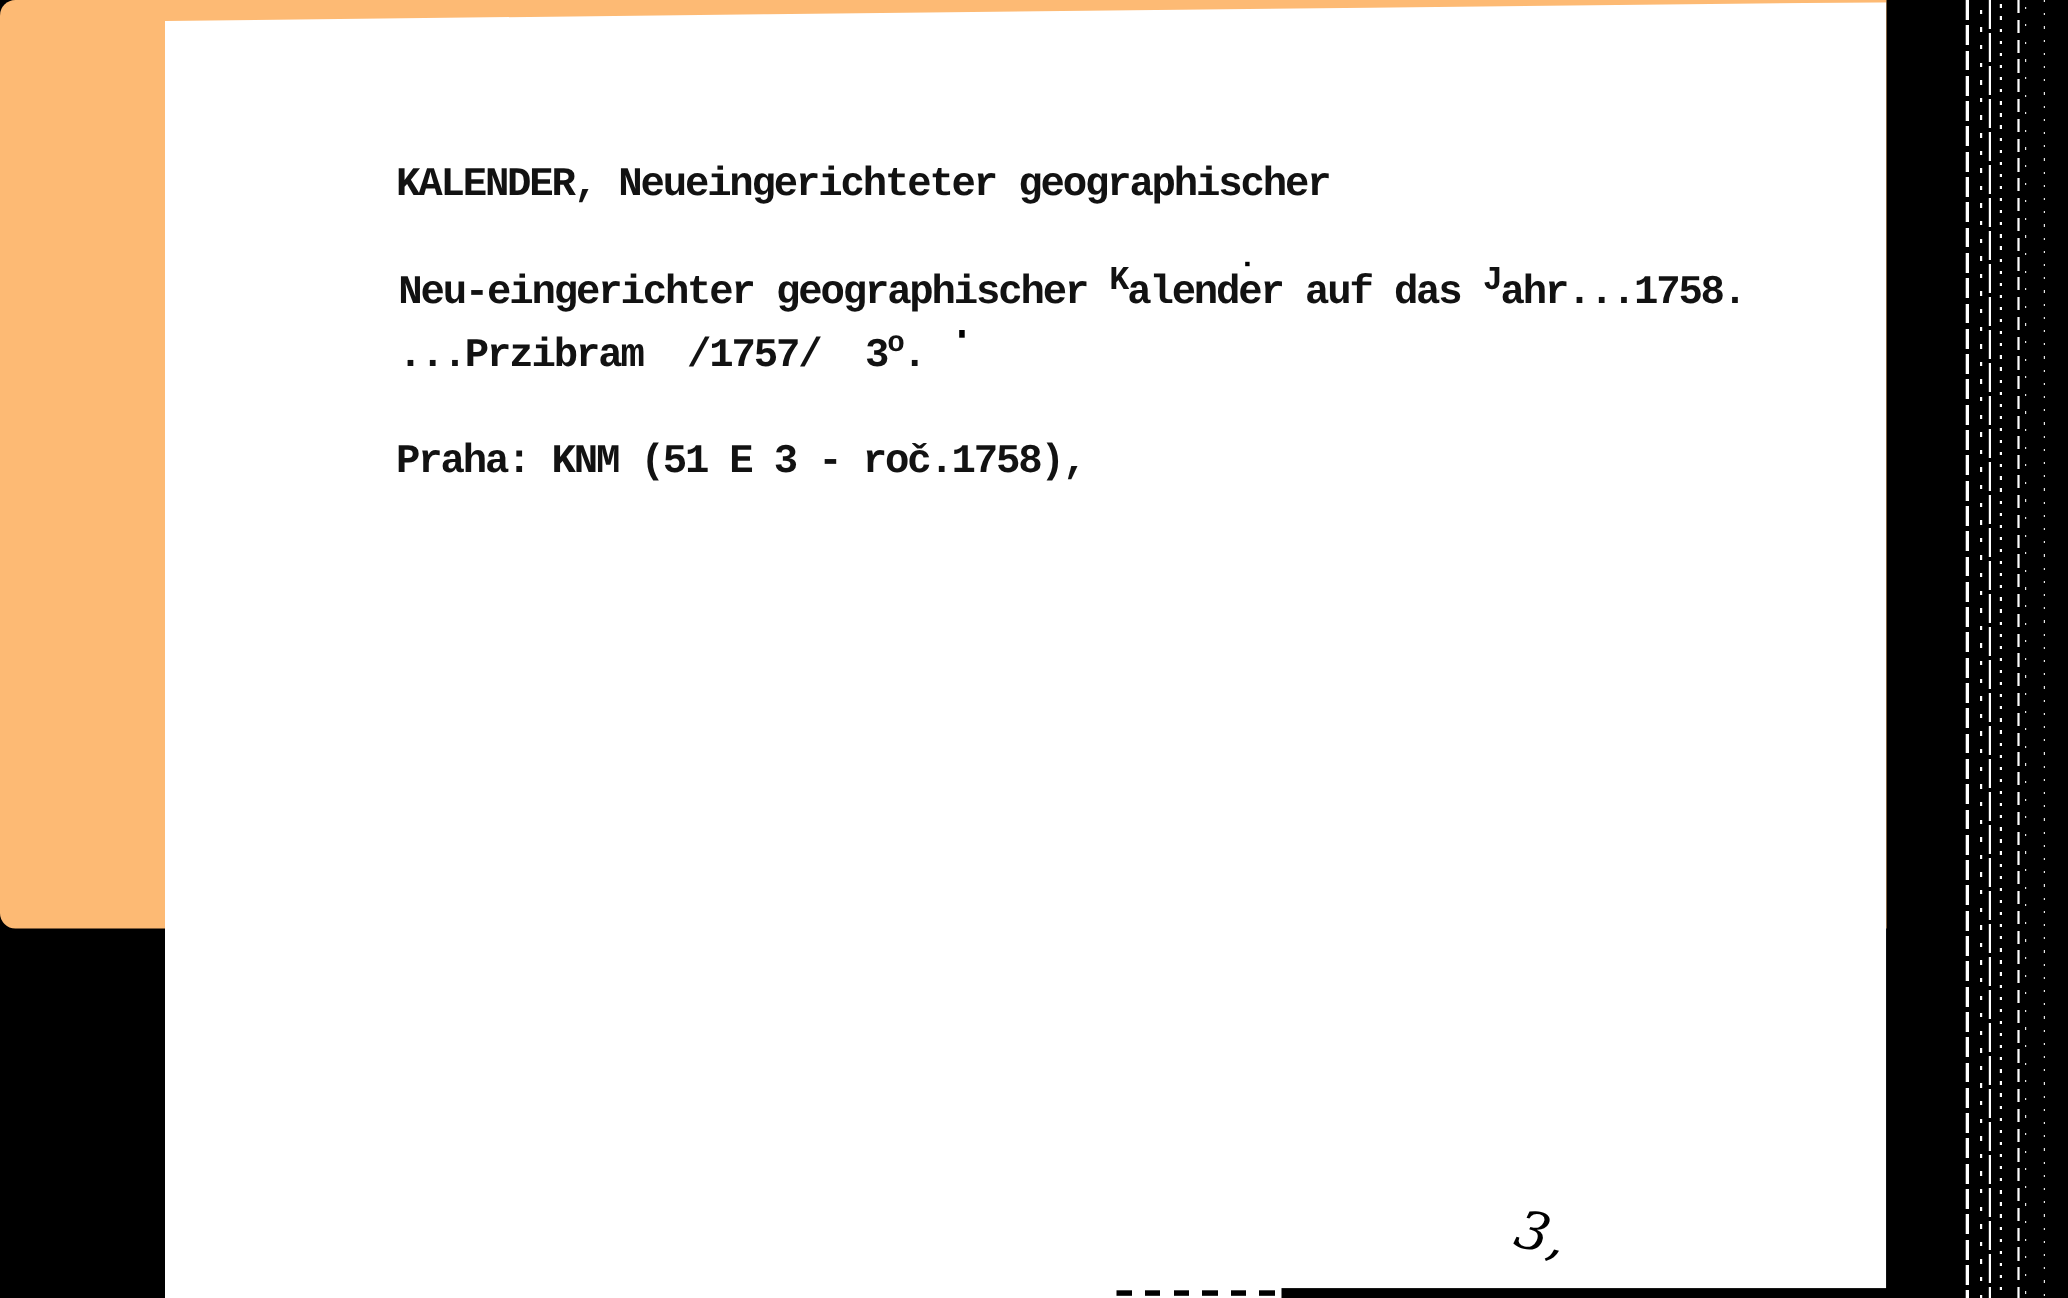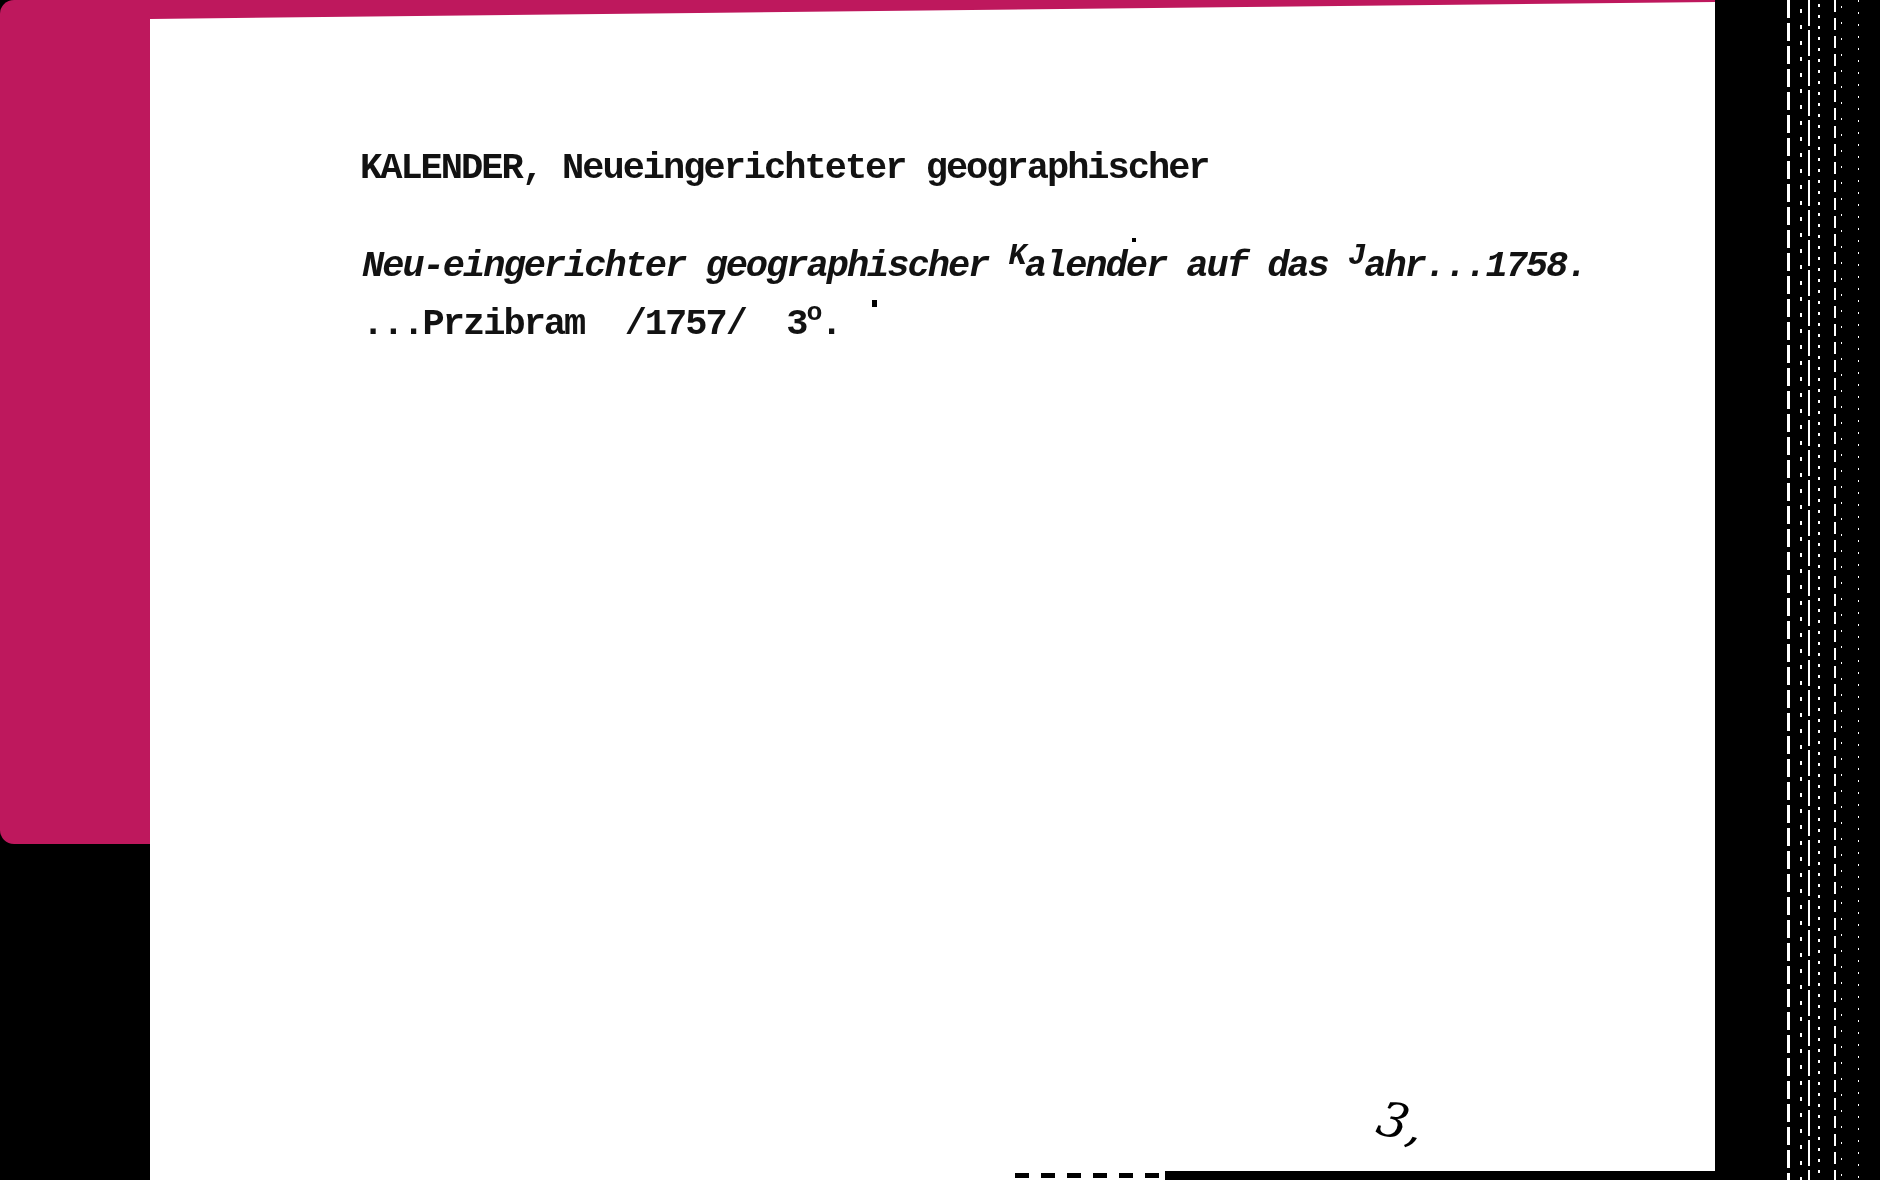--- a/index.html
+++ b/index.html
@@ -8,21 +8,21 @@
     width: 1880px;
     height: 1180px;
     background: #000;
     overflow: hidden;
     font-family: "Liberation Mono", "DejaVu Sans Mono", monospace;
   }
   .stage {
     position: relative;
     width: 1880px;
     height: 844px;
-    background: #be185d;
+    background: #fdba74;
     border-radius: 14px;
   }
   
   .page {
     position: absolute;
     left: 150px;
     top: 0;
     width: 1565px;
     height: 1180px;
     background: #ffffff;
@@ -42,21 +42,21 @@
     position: relative;
     top: -0.38em;
     font-size: 0.82em;
   }
   .sup {
     position: relative;
     top: -0.52em;
     font-size: 0.72em;
   }
   .heading   { left: 210px; top: 146px; }
-  .titleline { left: 212px; top: 244px; font-style: italic; }
+  .titleline { left: 212px; top: 244px; }
   .imprint   { left: 212px; top: 302px; }
   .holdings  { left: 210px; top: 398px; }
   .pagenum {
     position: absolute;
     left: 1228px;
     top: 1094px;
     color: #000;
     font-family: "DejaVu Serif", serif;
     font-style: italic;
     font-size: 48px;
@@ -108,20 +108,21 @@
 <div class="stage">
 
   <div class="page">
 
     <div class="tw heading">KALENDER, Neueingerichteter geographischer</div>
 
     <div class="tw titleline"><span>Neu-eingerichter geographischer </span><span class="raised">K</span><span>alender auf das </span><span class="raised">J</span><span>ahr...1758.</span></div>
 
     <div class="tw imprint"><span>...Przibram  /1757/  3</span><span class="sup">o</span><span>.</span></div>
 
+    <div class="tw holdings">Praha: KNM (51 E 3 - roč.1758),</div>
 
     <div class="pagenum">3,</div>
 
     <div class="speck a"></div>
     <div class="speck b"></div>
   </div>
 
   <div class="bottom-strip"></div>
   <div class="bottom-strip-dashes"></div>
 

